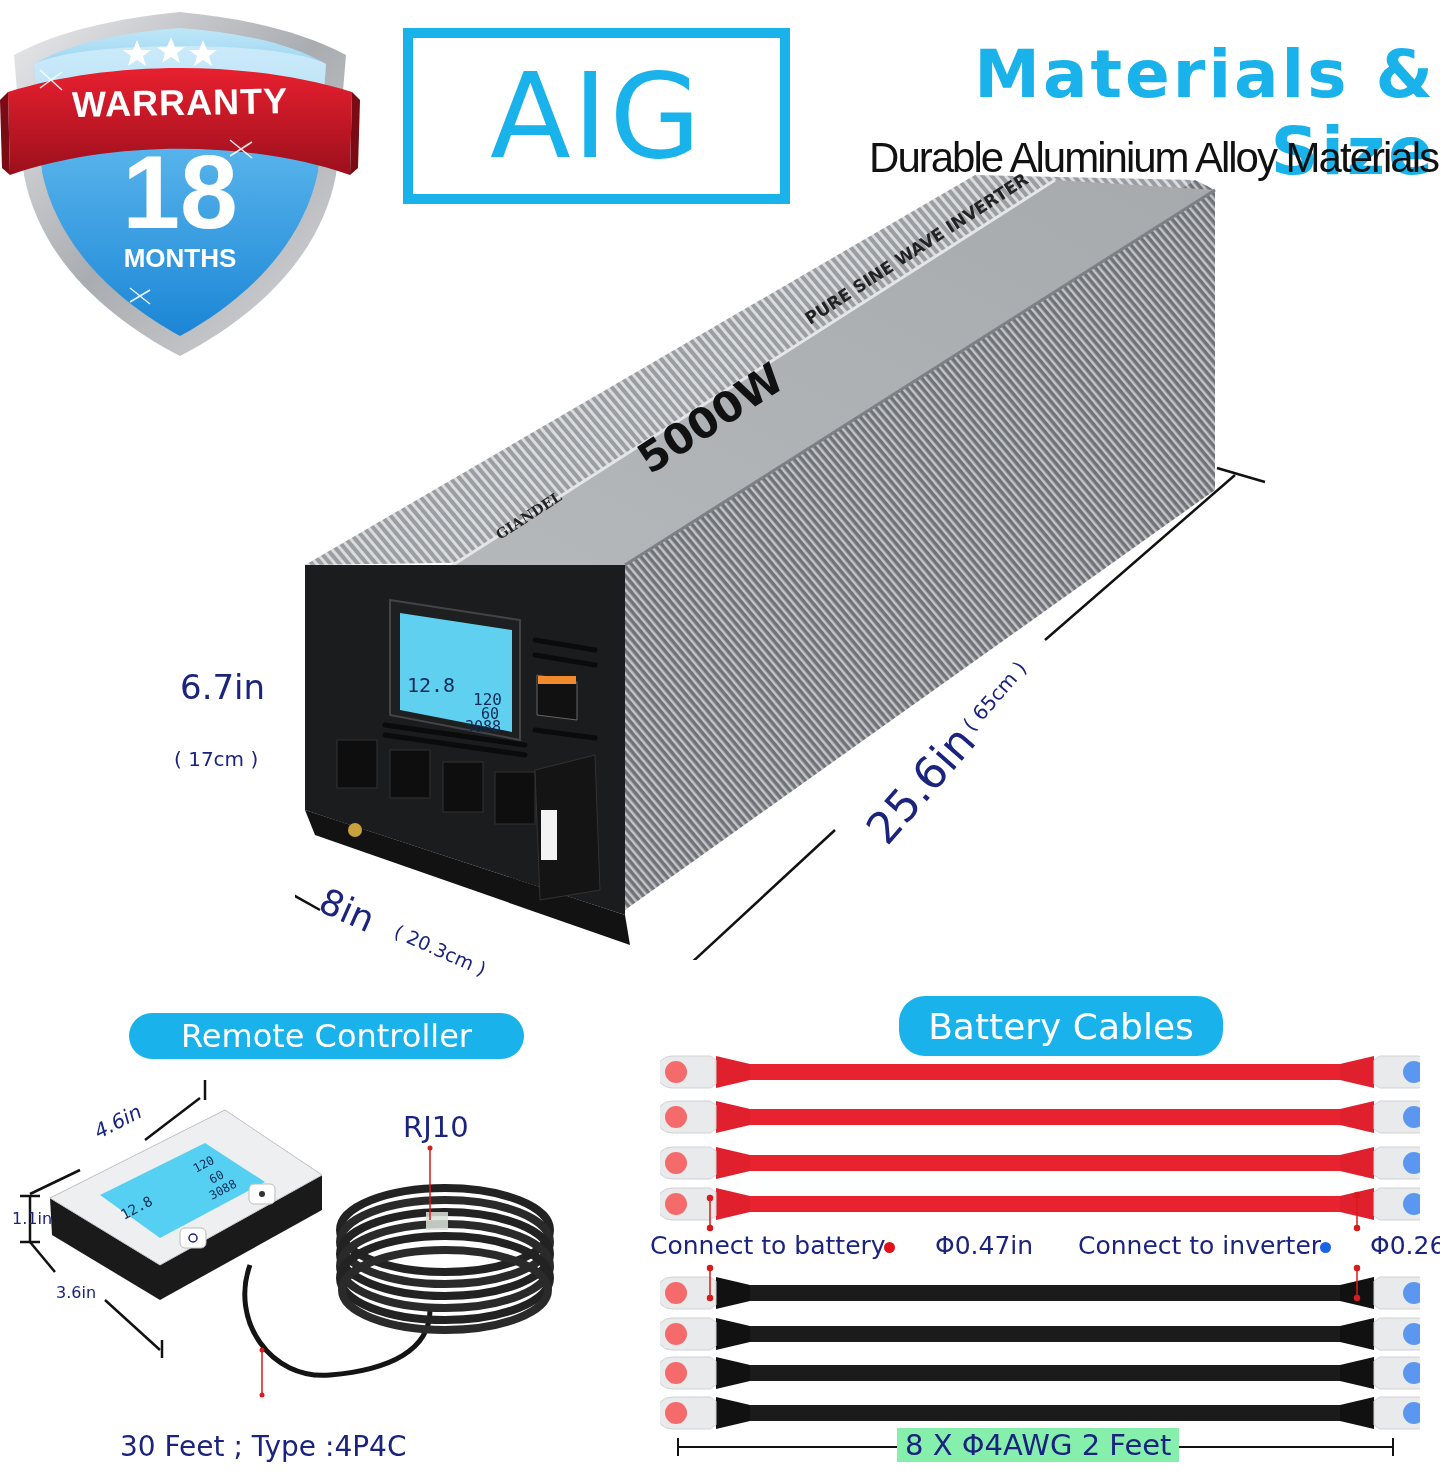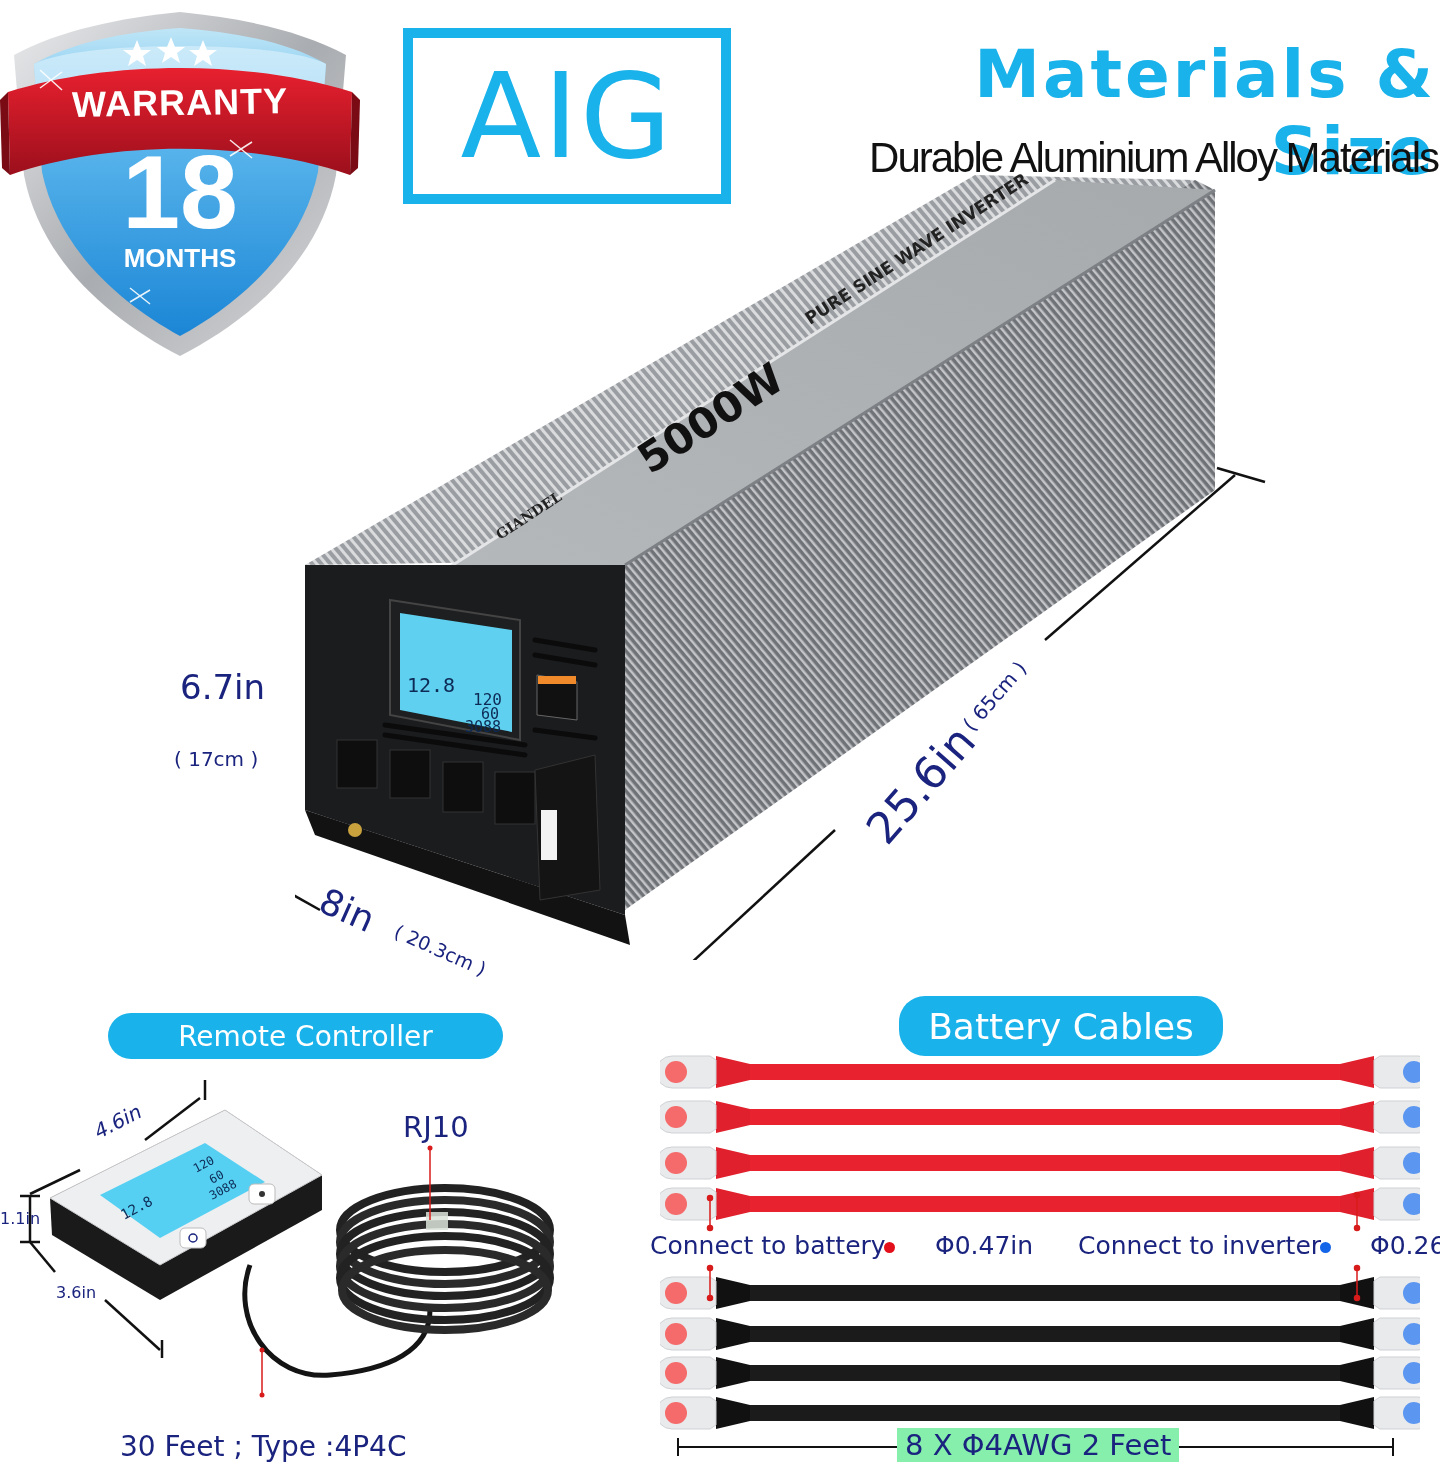--- a/index.html
+++ b/index.html
@@ -10,21 +10,21 @@
 
   
   #warranty { left: 0; top: 0; width: 360px; height: 370px; }
   #warranty svg { width: 100%; height: 100%; }
   .w-label { position: absolute; font-weight: bold; color: #fff; text-align: center; width: 100%; }
   .w-ribbon-text { top: 82px; font-size: 36px; letter-spacing: 1px; left: 0; transform: rotate(-1deg); }
   .w-number { top: 140px; font-size: 104px; left: 0; line-height: 1; }
   .w-months { top: 243px; font-size: 26px; left: 0; }
 
   
-  #aig-box { left: 403px; top: 28px; width: 328px; height: 176px; border: 10px solid #19b2ea;
+  #aig-box { left: 403px; top: 28px; width: 387px; height: 176px; border: 10px solid #19b2ea;
              display: flex; align-items: center; justify-content: center; }
   #aig-box span { font-family: "DejaVu Sans", sans-serif; font-size: 118px; color: #19b2ea; letter-spacing: 2px; line-height: 1; }
 
   
   #title { left: 820px; top: 36px; width: 620px; text-align: right; padding-right: 4px;
            font-size: 66px; font-weight: bold; color: #19b2ea; letter-spacing: 3px; font-family: "DejaVu Sans", sans-serif; }
   #subtitle { left: 760px; top: 134px; width: 680px; text-align: right; padding-right: 2px;
               font-size: 42px; color: #111; letter-spacing: -2px; font-family: "Liberation Sans", sans-serif; }
 
   
@@ -36,29 +36,29 @@
   #dim-height-in { left: 180px; top: 656px; font-size: 34px; margin-top: 11px; }
   #dim-height-cm { left: 174px; top: 710px; font-size: 20px; margin-top: 37px; }
   #dim-width { left: 330px; top: 880px; font-size: 36px; transform: rotate(24deg); transform-origin: left top; }
   #dim-width-cm { left: 400px; top: 920px; font-size: 19px; transform: rotate(24deg); transform-origin: left top; }
   #dim-length { left: 856px; top: 820px; font-size: 44px; transform: rotate(-49deg); transform-origin: left top; }
   #dim-length-cm { left: 958px; top: 720px; font-size: 20px; transform: rotate(-49deg); transform-origin: left top; }
 
   
   .pill { background: #19b2ea; color: #fff; border-radius: 26px; font-family: "DejaVu Sans", sans-serif;
           display: flex; align-items: center; justify-content: center; white-space: nowrap; }
-  #pill-remote { left: 108px; top: 1013px; width: 395px; height: 46px; font-size: 28px; text-align: right; }
+  #pill-remote { left: 129px; top: 1013px; width: 395px; height: 46px; font-size: 32px; text-align: right; }
   #pill-cables { left: 899px; top: 996px; width: 324px; height: 60px; font-size: 36px; }
 
   
   #remote-art { left: 0; top: 1060px; width: 600px; height: 360px; }
   #remote-art svg { width: 100%; height: 100%; }
   #rc-rj10 { left: 403px; top: 1110px; font-size: 29px; font-family: "DejaVu Sans", sans-serif; }
   #rc-w { left: 90px; top: 1122px; font-size: 20px; font-style: italic; transform: rotate(-27deg); transform-origin: left top; }
-  #rc-h { left: 0px; top: 1209px; font-size: 16px; }
+  #rc-h { left: 0px; top: 1209px; font-size: 16px; padding-left: 12px; }
   #rc-d { left: 56px; top: 1283px; font-size: 16px; }
   #rc-cable { left: 120px; top: 1430px; font-size: 28px; font-family: "DejaVu Sans", sans-serif; }
 
   
   #cables-art { left: 660px; top: 1050px; width: 760px; height: 420px; }
   #cables-art svg { width: 100%; height: 100%; }
   .cable-note { font-size: 25px; font-family: "DejaVu Sans", sans-serif; white-space: nowrap; color: #1a237e; margin-left: 25px; }
   #note-battery { left: 625px; top: 1231px; }
   #note-battery-size { left: 910px; top: 1231px; }
   #note-inverter { left: 1053px; top: 1231px; }

